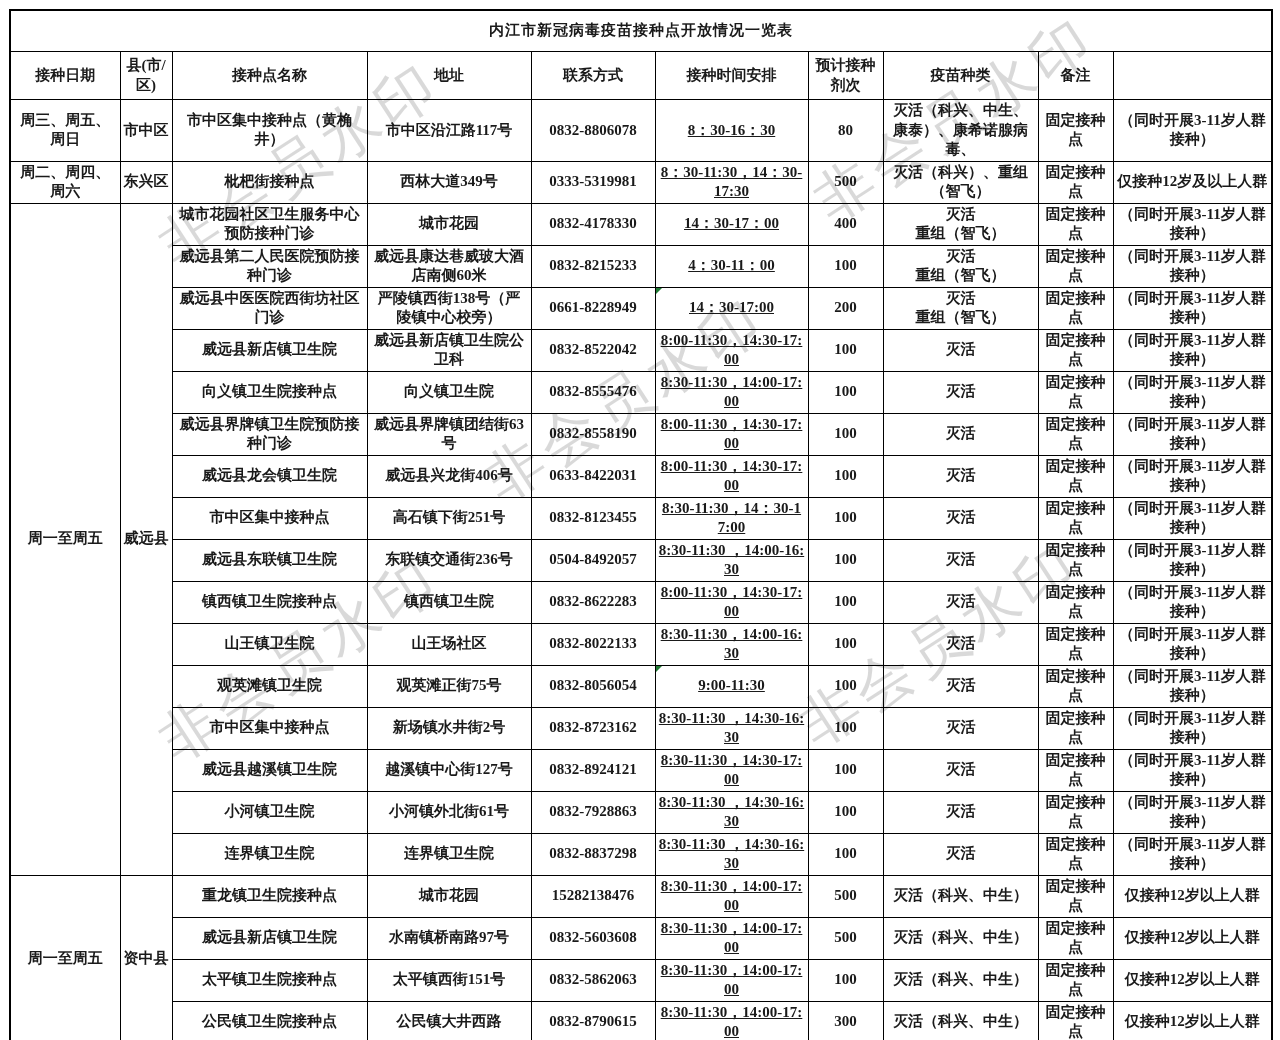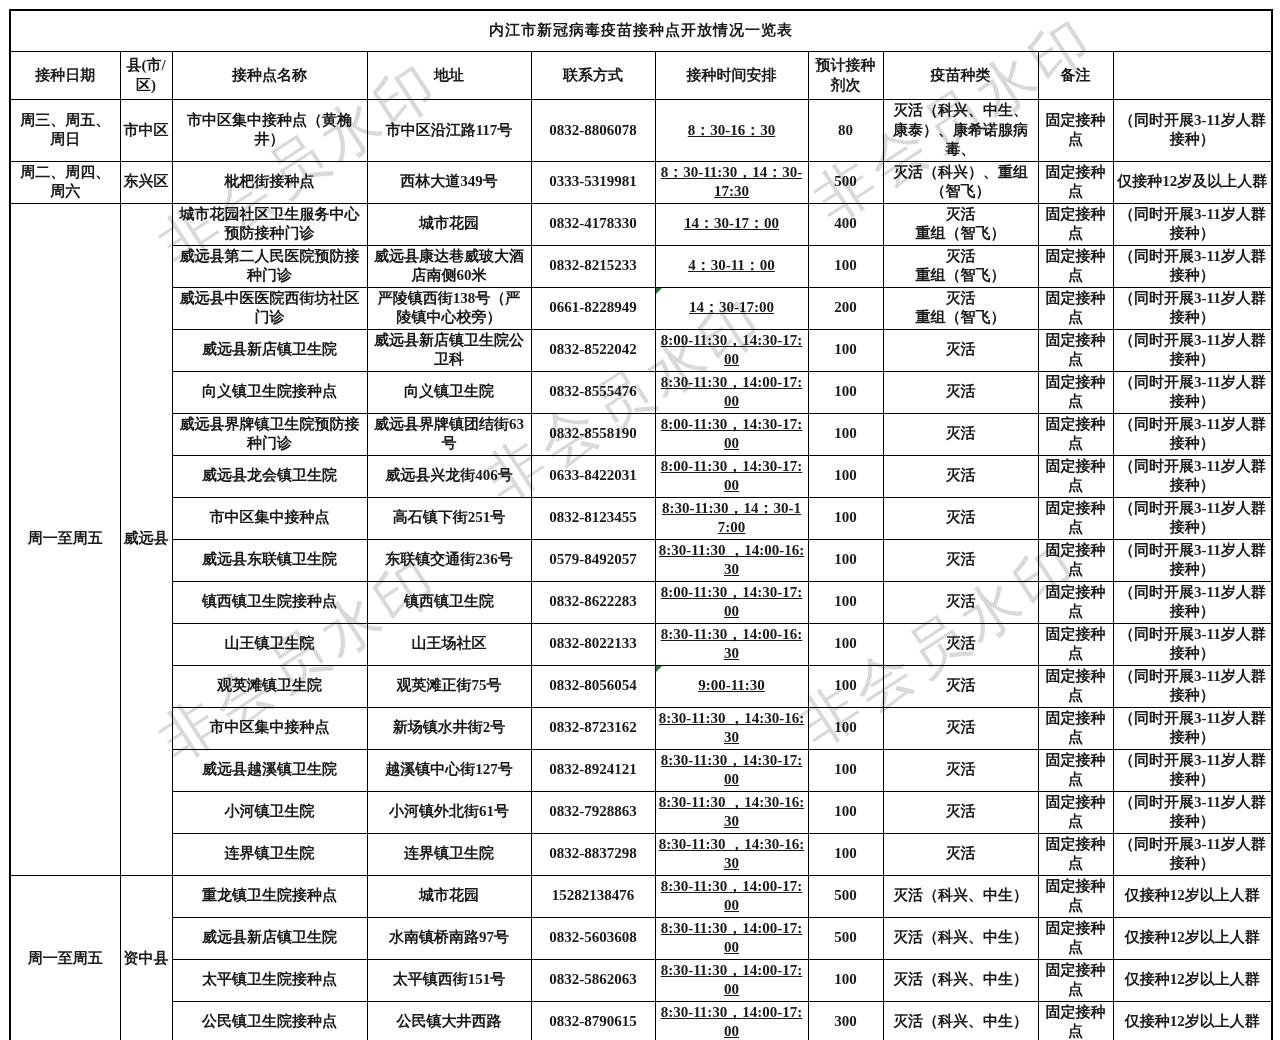--- a/index.html
+++ b/index.html
@@ -201,21 +201,21 @@
           <td class="c-phone">0832-8123455</td>
           <td class="c-time">8:30-11:30，14：30-17:00</td>
           <td class="c-doses">100</td>
           <td class="c-vaccine">灭活</td>
           <td class="c-note">固定接种点</td>
           <td class="c-remark">（同时开展3-11岁人群接种）</td>
         </tr>
         <tr>
           <td class="c-name">威远县东联镇卫生院</td>
           <td class="c-addr">东联镇交通街236号</td>
-          <td class="c-phone">0579-8492057</td>
+          <td class="c-phone">0504-8492057</td>
           <td class="c-time">8:30-11:30 ，14:00-16:30</td>
           <td class="c-doses">100</td>
           <td class="c-vaccine">灭活</td>
           <td class="c-note">固定接种点</td>
           <td class="c-remark">（同时开展3-11岁人群接种）</td>
         </tr>
         <tr>
           <td class="c-name">镇西镇卫生院接种点</td>
           <td class="c-addr">镇西镇卫生院</td>
           <td class="c-phone">0832-8622283</td>

